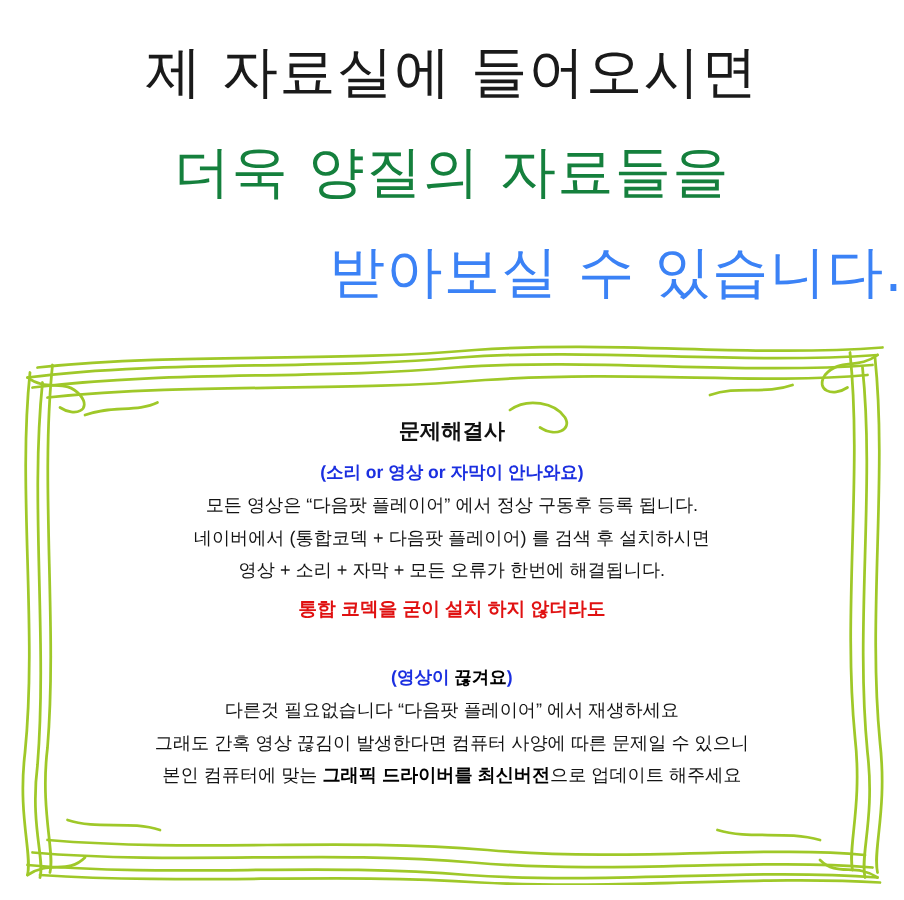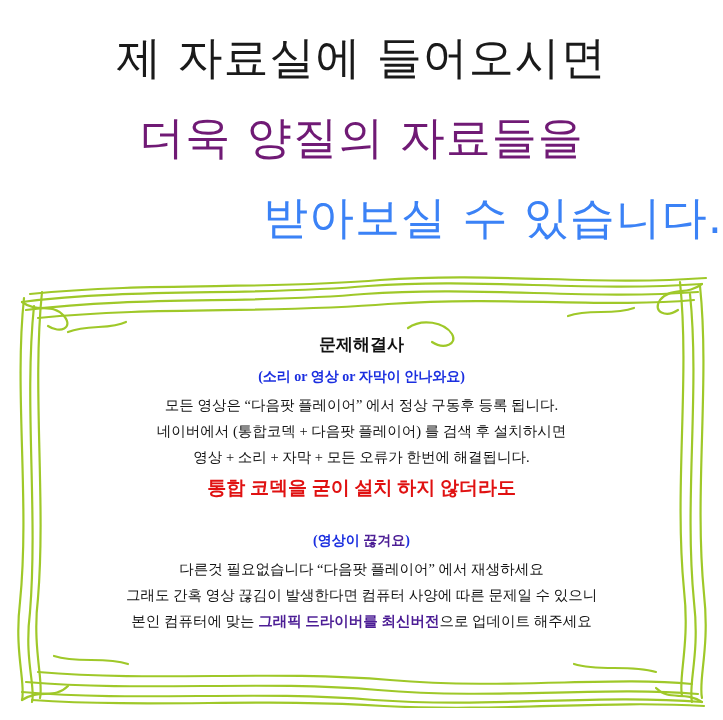--- a/index.html
+++ b/index.html
@@ -30,21 +30,21 @@
   }
   .headline-line {
     font-family: "DejaVu Sans", sans-serif;
     font-size: 45px;
     line-height: 80px;
     font-weight: 400;
     letter-spacing: 1px;
     white-space: nowrap;
   }
   .hl-1 { color: #1a1a1a; }
-  .hl-2 { color: #701a75; }
+  .hl-2 { color: #15803d; }
   .hl-3 { color: #3b82f6; text-align: right; }
 
   
   .frame {
     position: absolute;
     left: 8px;
     top: 272px;
     width: 707px;
     height: 436px;
   }
@@ -56,21 +56,21 @@
 
   
   .content {
     position: absolute;
     left: 0;
     top: 330px;
     width: 723px;
     text-align: center;
   }
   .c-line {
-    font-family: Liberation Serif, serif;
+    font-family: Liberation Sans, sans-serif;
     font-size: 14.5px;
     line-height: 26px;
     color: #141414;
     white-space: nowrap;
   }
   .c-title {
     font-size: 17px;
     font-weight: bold;
     line-height: 30px;
     color: #111111;
@@ -78,26 +78,26 @@
   }
   .c-blue {
     color: #1b2fe0;
     font-size: 14px;
     font-weight: bold;
     line-height: 30px;
   }
   .c-red {
     color: #e01111;
     font-weight: bold;
-    font-size: 19px;
+    font-size: 15px;
     line-height: 24px;
   }
   .spacer-sm { height: 6px; }
   .spacer-md { height: 26px; }
-  .mixed-red { color: #4c1d95; font-weight: bold; }
+  .mixed-red { color: #000000; font-weight: bold; }
 </style>
 </head>
 <body>
 
 <div class="page">
 
   <div class="headline">
     <div class="headline-line hl-1">제 자료실에 들어오시면</div>
     <div class="headline-line hl-2">더욱 양질의 자료들을</div>
     <div class="headline-line hl-3">받아보실 수 있습니다.</div>

